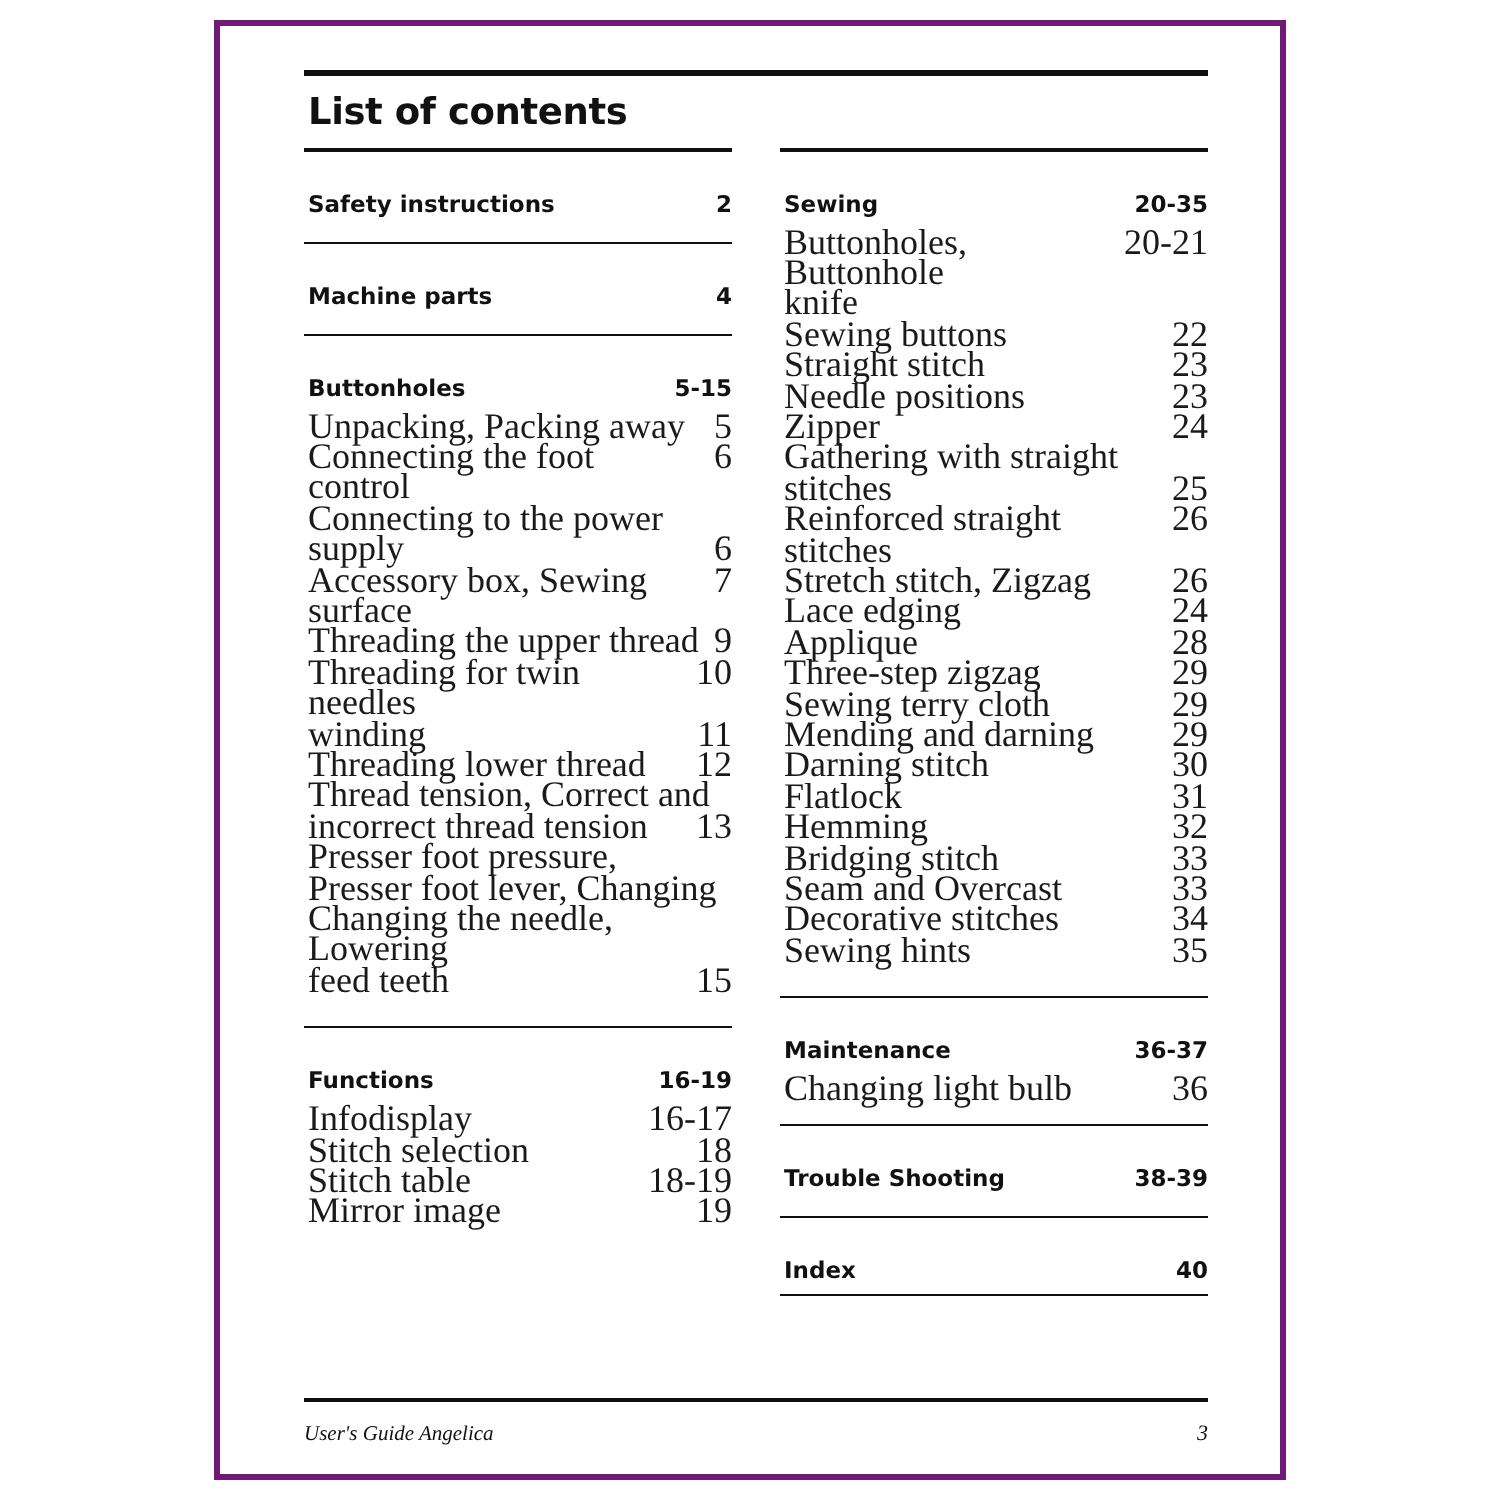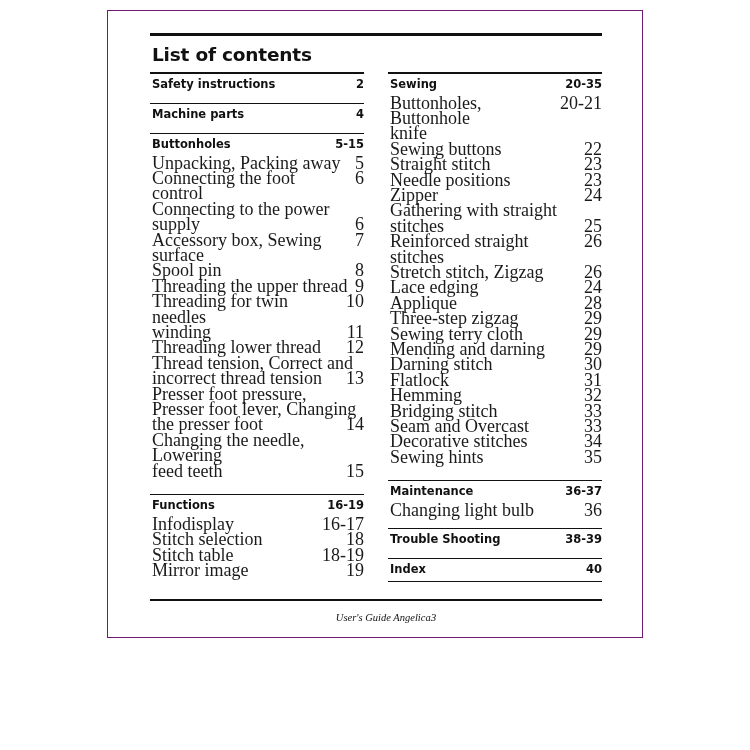--- a/index.html
+++ b/index.html
@@ -12,22 +12,22 @@
     height: 750px;
     font-family: "Liberation Serif", serif;
     color: #111111;
     overflow: hidden;
   }
   .page {
     position: absolute;
     left: 107px;
     top: 10px;
     width: 536px;
-    height: 628px;
-    border: 1px solid #701a75;
+    height: 730px;
+    border: 3px solid #701a75;
     background: #ffffff;
     box-sizing: border-box;
   }
   .inner {
     position: absolute;
     left: 42px;
     top: 22px;
     width: 452px;
     height: 688px;
   }
@@ -67,21 +67,21 @@
     background: #111111;
     width: 100%;
   }
   .sec-head {
     display: flex;
     justify-content: space-between;
     align-items: baseline;
     font-family: "DejaVu Sans", sans-serif;
     font-weight: bold;
     font-size: 11.5px;
-    padding: 3px 0 3px 2px;
+    padding: 19px 0 3px 2px;
     color: #111111;
   }
   .sec-head .pg {
     font-family: "DejaVu Sans", sans-serif;
     font-weight: bold;
     font-size: 11.5px;
     text-align: right;
   }
   .entries {
     padding-top: 2px;
@@ -110,25 +110,25 @@
   .footer-rule {
     position: absolute;
     left: 42px;
     bottom: 36px;
     width: 452px;
     height: 2px;
     background: #111111;
   }
   .footer {
     position: absolute;
-    left: 52px;
+    left: 42px;
     bottom: 14px;
     width: 452px;
     display: flex;
-    justify-content: center;
+    justify-content: space-between;
     align-items: baseline;
     font-family: "Liberation Serif", serif;
     font-style: italic;
     font-size: 10.5px;
     color: #111111;
   }
   .footer .pageno {
     font-style: italic;
     font-size: 11px;
   }
@@ -186,24 +186,20 @@
               </div>
             <div class="entry">
                 <span class="label">supply</span>
                 <span class="pg">6</span>
               </div>
             <div class="entry">
                 <span class="label">Accessory box, Sewing surface</span>
                 <span class="pg">7</span>
               </div>
             <div class="entry">
-                <span class="label">Spool pin</span>
-                <span class="pg">8</span>
-              </div>
-            <div class="entry">
                 <span class="label">Threading the upper thread</span>
                 <span class="pg">9</span>
               </div>
             <div class="entry">
                 <span class="label">Threading for twin needles</span>
                 <span class="pg">10</span>
               </div>
             <div class="entry">
                 <span class="label">winding</span>
                 <span class="pg">11</span>
@@ -220,24 +216,20 @@
                 <span class="label">incorrect thread tension</span>
                 <span class="pg">13</span>
               </div>
             <div class="entry">
                 <span class="label">Presser foot pressure,</span>
                 <span class="pg"></span>
               </div>
             <div class="entry">
                 <span class="label">Presser foot lever, Changing</span>
                 <span class="pg"></span>
-              </div>
-            <div class="entry">
-                <span class="label">the presser foot</span>
-                <span class="pg">14</span>
               </div>
             <div class="entry">
                 <span class="label">Changing the needle, Lowering</span>
                 <span class="pg"></span>
               </div>
             <div class="entry">
                 <span class="label">feed teeth</span>
                 <span class="pg">15</span>
               </div>
           </div>

